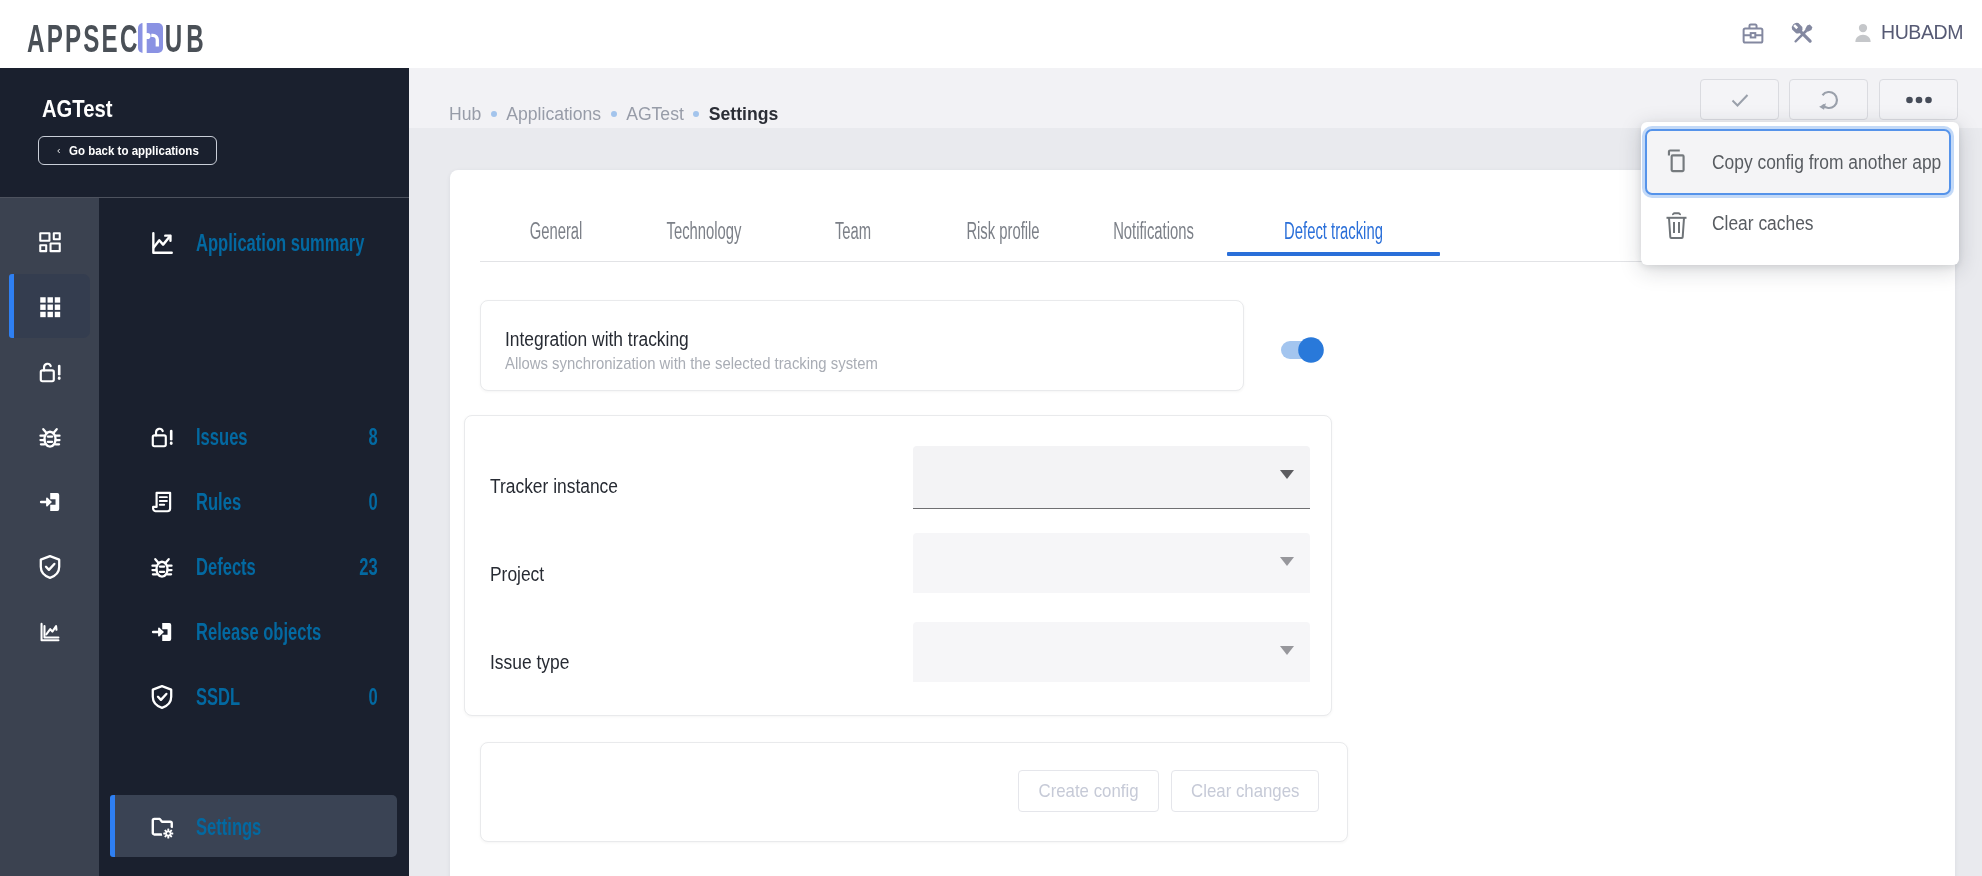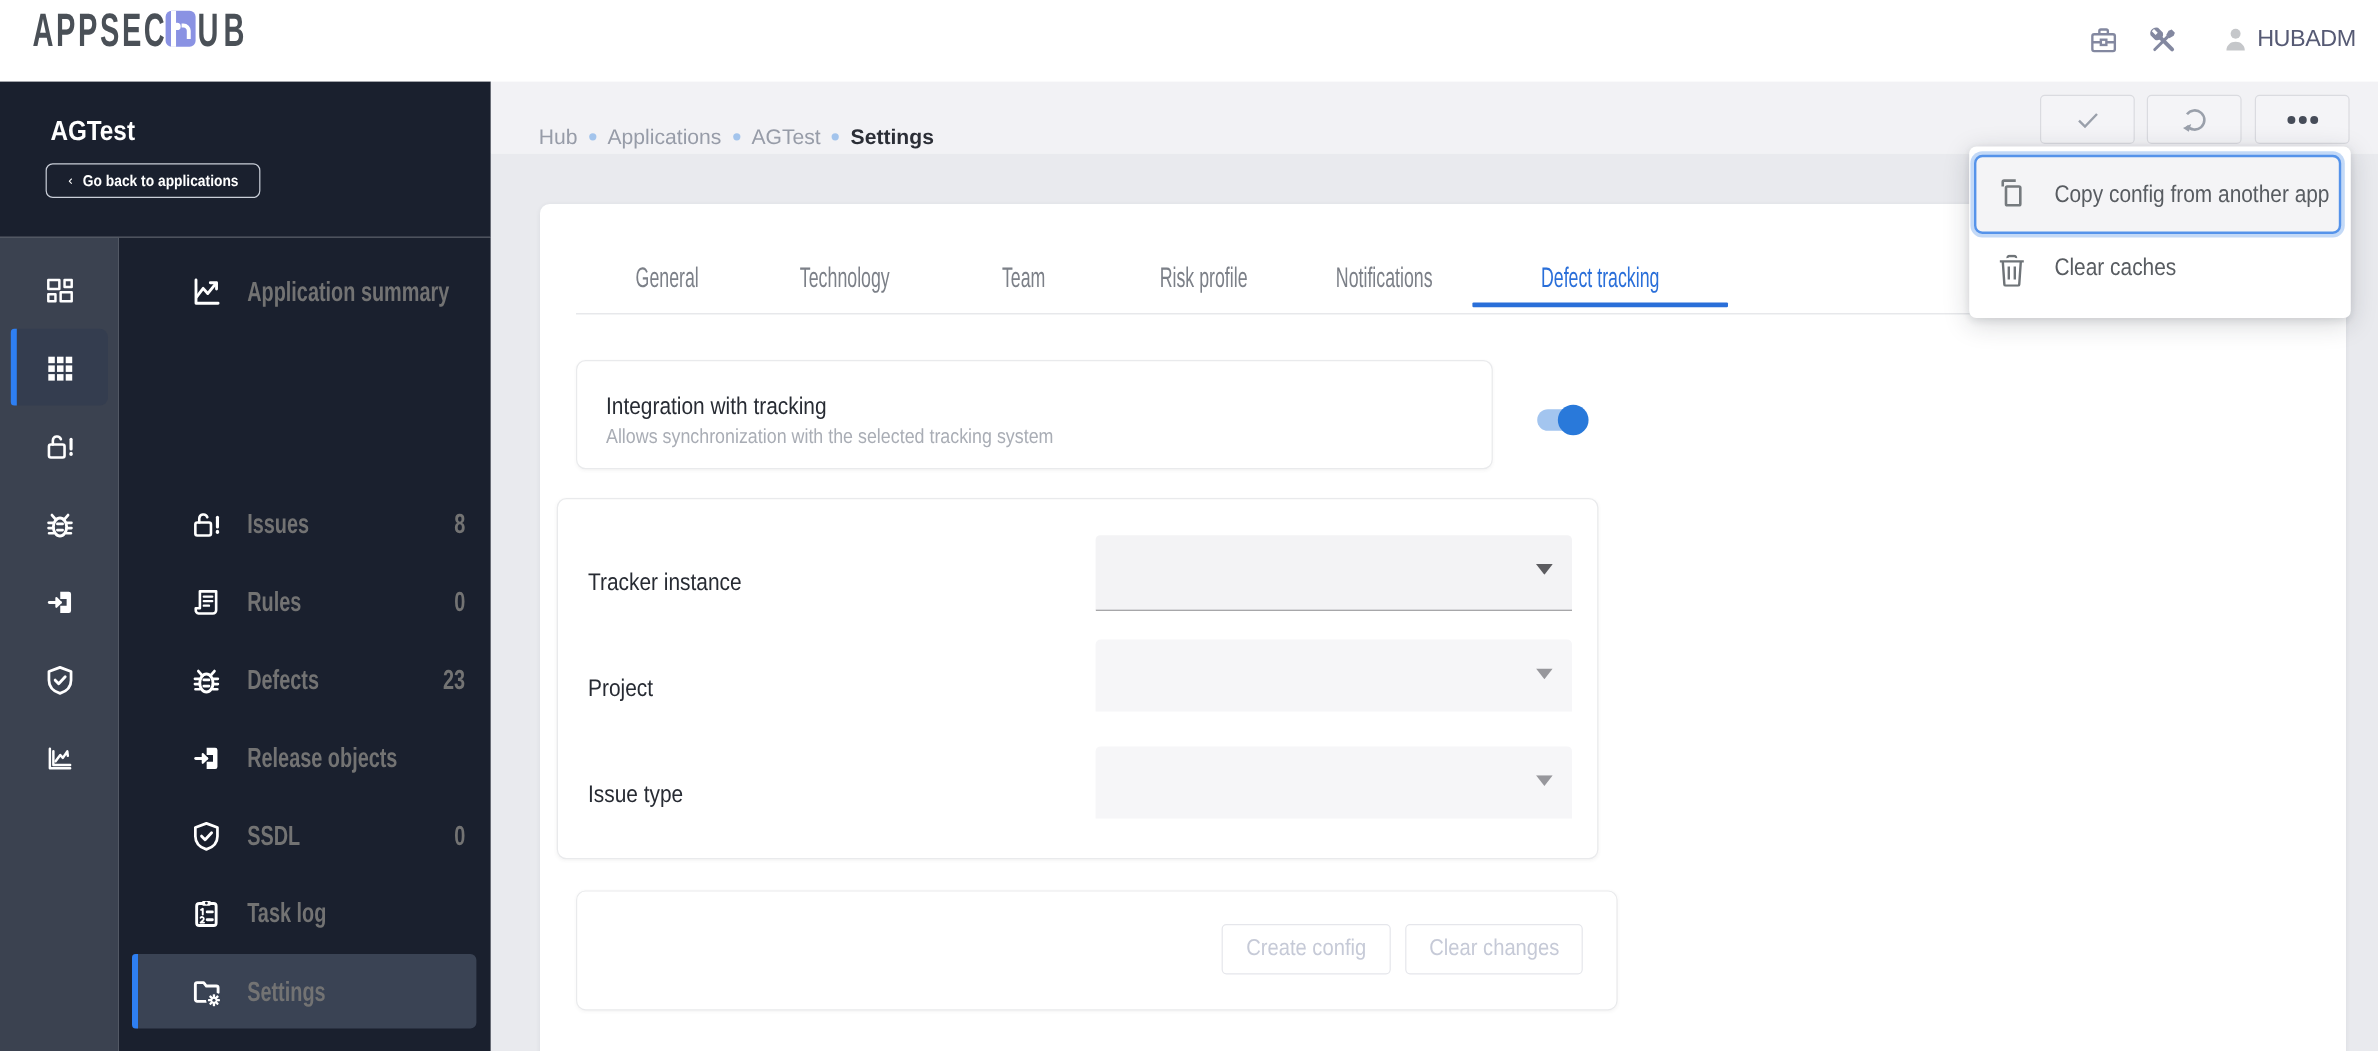--- a/index.html
+++ b/index.html
@@ -3,36 +3,36 @@
 <meta charset="utf-8">
 <style>
   * { margin:0; padding:0; box-sizing:border-box; }
   html,body { width:1982px; height:876px; overflow:hidden; background:#fff;
     font-family:"Liberation Sans", sans-serif; }
   #root { position:relative; width:1982px; height:876px; }
   .abs { position:absolute; }
 
   
   #header { left:0; top:0; width:1982px; height:68px; background:#fff; }
-  #logo { left:27px; top:4px; height:40px; }
+  #logo { left:27px; top:18px; height:40px; }
 
   
   #side-top { left:0; top:68px; width:409px; height:130px; background:#1a202e; }
   #side-rail { left:0; top:198px; width:99px; height:678px; background:#3b4250; }
   #side-menu { left:99px; top:198px; width:310px; height:678px; background:#1a202e; }
   #side-div { left:0; top:197px; width:409px; height:1px; background:#4d525e; }
   .agname { left:42px; top:96px; color:#fff; font-size:23px; font-weight:bold; transform:scaleX(0.88); transform-origin:0 0; }
   #goback { left:38px; top:136px; width:179px; height:29px; border:1px solid #c9ced8;
     border-radius:6px; color:#fff; font-size:13px; font-weight:bold;
     display:flex; align-items:center; justify-content:flex-start; padding-left:18px; gap:9px; }
   #goback span { transform:scaleX(0.885); transform-origin:0 50%; white-space:nowrap; }
   .railitem { left:0; width:99px; height:65px; display:flex; align-items:center; justify-content:center; }
   .railactive { left:9px; top:274px; width:81px; height:64px; background:#343d4f; border-radius:7px; }
   .railbar { left:9px; top:274px; width:5px; height:64px; background:#2e7ff2; border-radius:3px 0 0 3px; }
-  .mi { left:116px; width:310px; height:65px; display:flex; align-items:center; color:#737373; }
+  .mi { left:106px; width:310px; height:65px; display:flex; align-items:center; color:#0369a1; }
   .mi .ic { position:absolute; left:43px; width:26px; height:26px; }
   .mi .lb { position:absolute; left:90px; top:50%; font-size:23px; font-weight:bold; white-space:nowrap;
     transform:translateY(-50%) scaleX(0.72); transform-origin:0 50%; }
   .mi .ct { position:absolute; right:38px; top:50%; font-size:23px; font-weight:bold;
     transform:translateY(-50%) scaleX(0.72); transform-origin:100% 50%; }
   #menuactive { left:110px; top:795px; width:287px; height:62px; background:#3a4354; border-radius:5px; }
   #menubar { left:110px; top:795px; width:5px; height:62px; background:#2e7ff2; border-radius:3px 0 0 3px; }
 
   
   #topbar { left:409px; top:68px; width:1573px; height:60px; background:#f2f2f5; }
@@ -238,31 +238,20 @@
         </svg></span>
       <span class="lb">Release objects</span>
     </div>
   <div class="abs mi" style="top:664px;">
       <span class="ic" id="mi8"><svg width="26" height="26" viewBox="0 0 24 24" fill="none" stroke="#fff" stroke-width="1.9" stroke-linecap="round" stroke-linejoin="round">
           <path d="M12 2 L20.5 5.2 V11.8 c0 5.3-3.6 8.6-8.5 10.2 C7.1 20.4 3.5 17.1 3.5 11.8 V5.2z" stroke-width="2.1"></path>
           <path d="M8.3 11.8 L11 14.6 L16 9.2" stroke-width="2.2"></path>
         </svg></span>
       <span class="lb">SSDL</span>
       <span class="ct">0</span>
-    </div>
-  <div class="abs mi" style="top:728px;">
-      <span class="ic" id="mi9"><svg width="26" height="26" viewBox="0 0 24 24" fill="none" stroke="#fff" stroke-width="1.9" stroke-linecap="round" stroke-linejoin="round">
-          <rect x="4.5" y="4.5" width="15" height="17" rx="2" stroke-width="2.2"></rect>
-          <rect x="8.6" y="2.6" width="6.8" height="3.6" rx="1" fill="#fff" stroke="none"></rect>
-          <circle cx="12" cy="4.2" r="1.1" fill="#1a202e" stroke="none"></circle>
-          <path d="M7.9 9.4 l1.3-0.8 V13" stroke-width="1.5"></path>
-          <path d="M7.5 15.5 a1.4 1.4 0 0 1 2.5 0.8 q0 0.6-0.7 1.3 l-1.8 1.6 h2.7" stroke-width="1.4"></path>
-          <path d="M12.6 11 h4 M12.6 17 h4" stroke-width="2.2"></path>
-        </svg></span>
-      <span class="lb">Task log</span>
     </div>
   <div class="abs mi" style="top:794px;">
       <span class="ic" id="mi10"><svg width="26" height="26" viewBox="0 0 24 24" fill="none" stroke="#fff" stroke-width="1.9" stroke-linecap="round" stroke-linejoin="round">
           <path d="M3.5 17.5 V5.9 a1.4 1.4 0 0 1 1.4-1.4 h5 l2.1 2.6 h7.6 a1.4 1.4 0 0 1 1.4 1.4 V12 M3.5 17.5 a1.4 1.4 0 0 0 1.4 1.4 h7.6" stroke-width="2.2"></path>
           <g stroke="none">
             <circle cx="17.8" cy="18" r="6" fill="#3a4354"></circle>
             <g fill="#fff">
               <rect x="16.9" y="13.4" width="1.8" height="9.2" rx="0.5"></rect>
               <rect x="13.2" y="17.1" width="9.2" height="1.8" rx="0.5"></rect>
               <rect x="16.9" y="13.4" width="1.8" height="9.2" rx="0.5" transform="rotate(45 17.8 18)"></rect>

